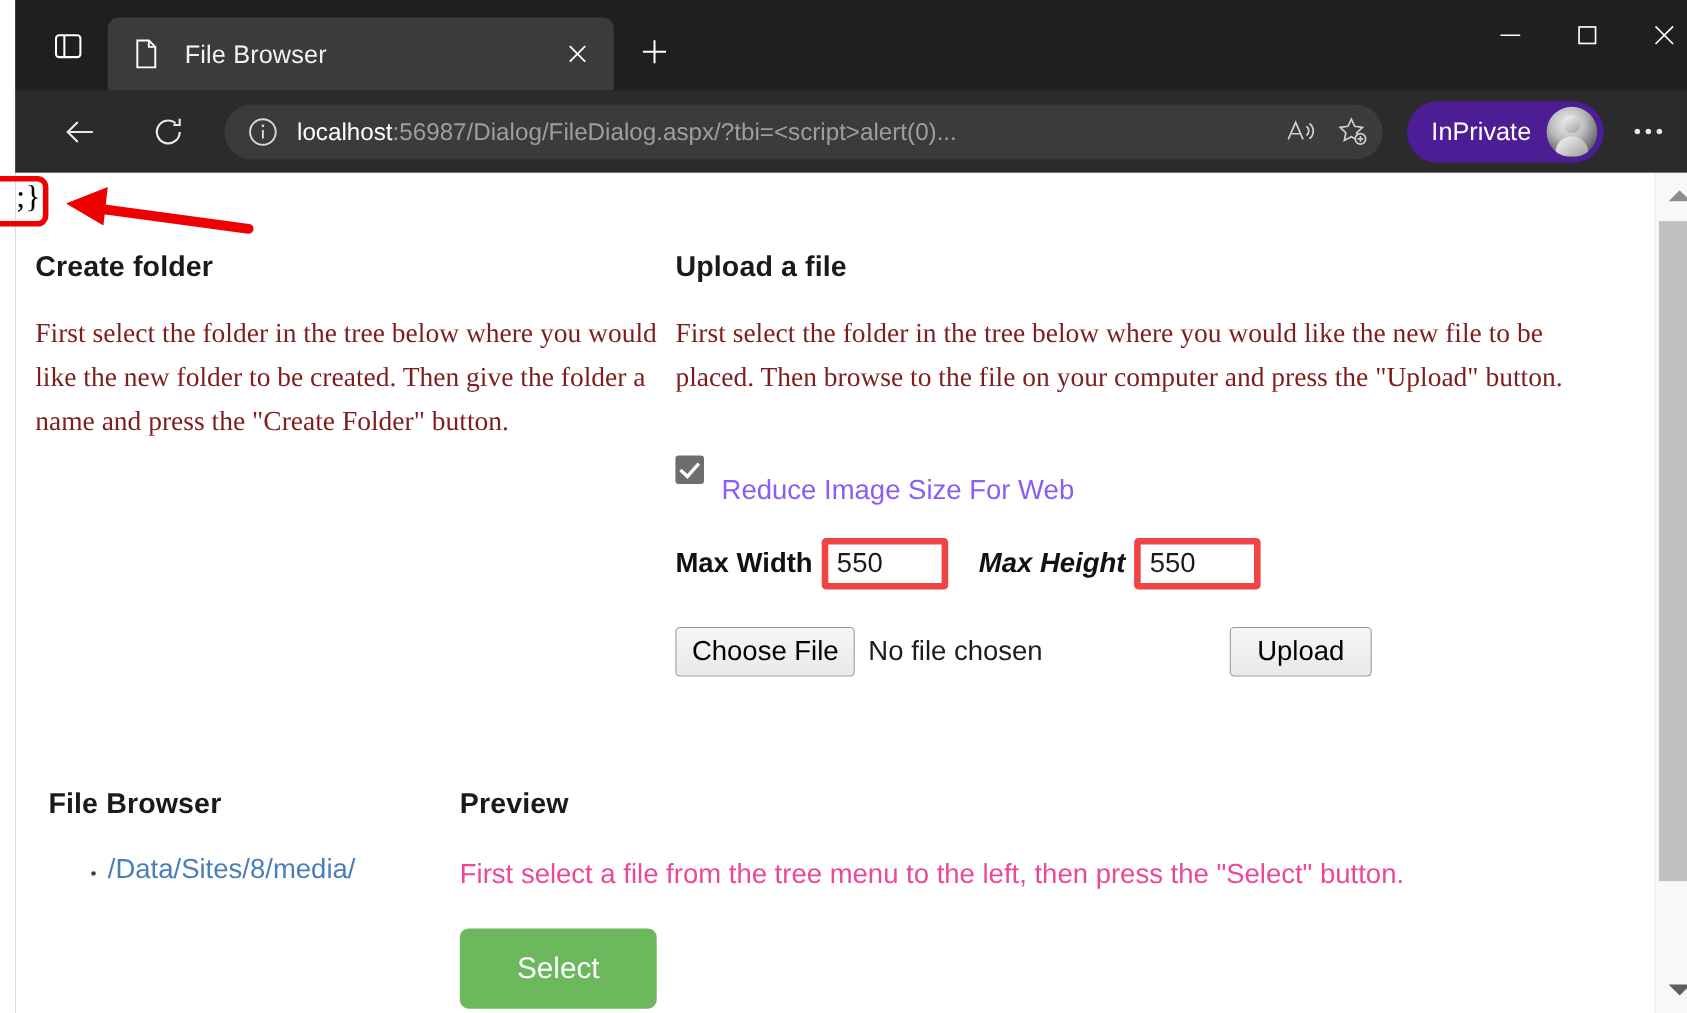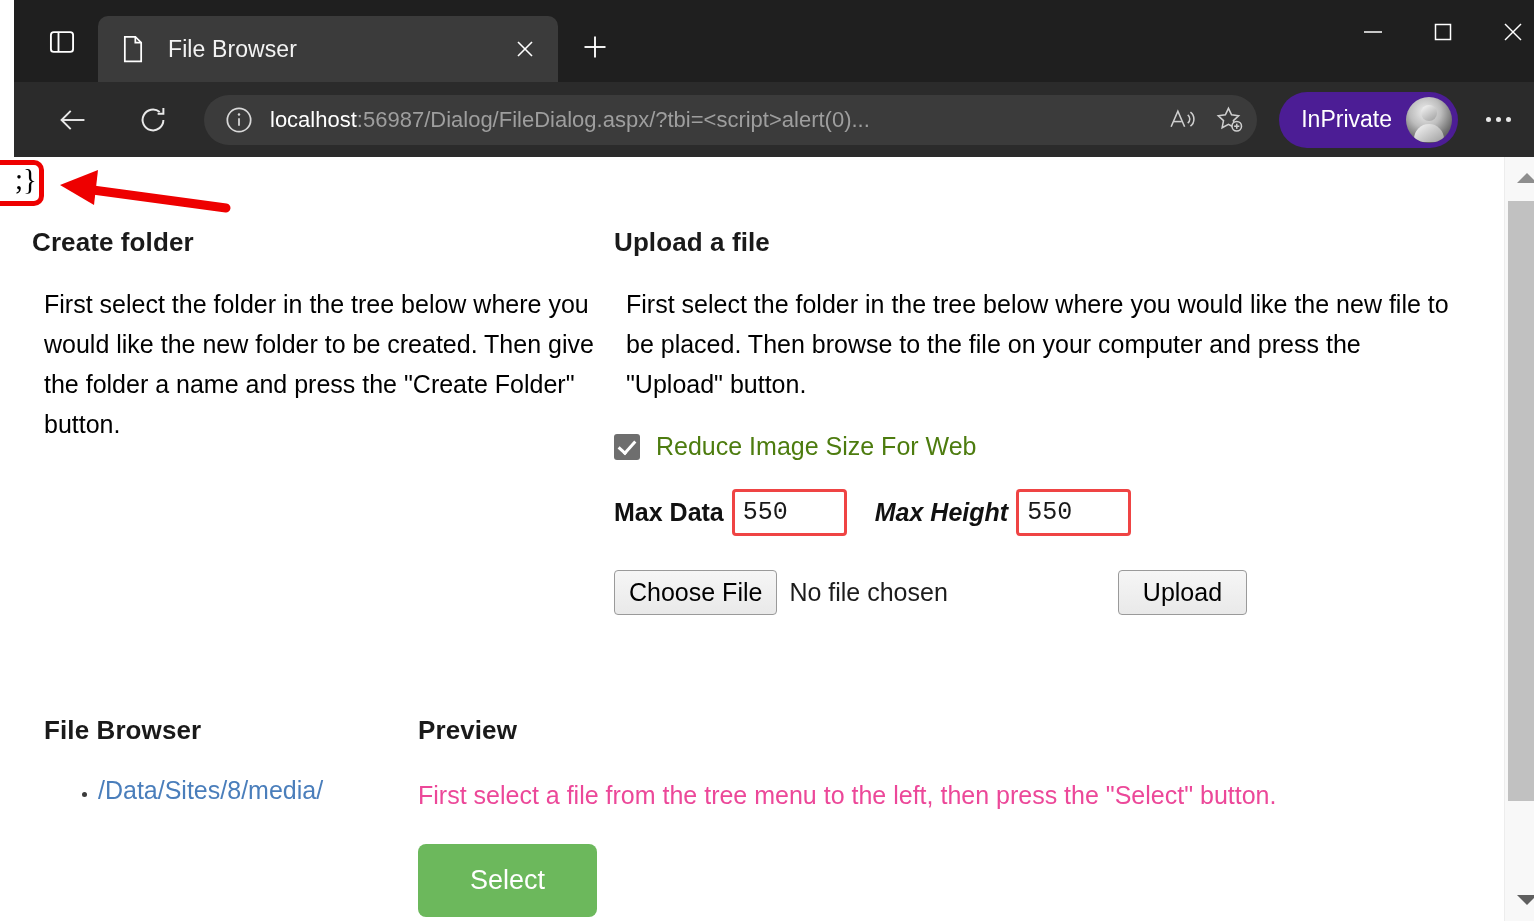--- a/index.html
+++ b/index.html
@@ -250,24 +250,25 @@
   .col-right { flex: 1; padding-right: 30px; box-sizing: border-box; }
 
   h3.section-title {
     margin: 0 0 26px 0;
     font-size: 26px;
     font-weight: bold;
     color: #1a1a1a;
     letter-spacing: .1px;
   }
   p.section-text {
-    margin: 12px;
+    margin: 0;
     font-size: 25px;
     line-height: 40px;
-    color: #000000;
+    color: #7f1d1d;
+    font-family: Liberation Serif, serif;
   }
 
   
   .check-row {
     display: flex;
     align-items: center;
     margin-top: 28px;
   }
   .cbx {
     width: 26px; height: 26px;
@@ -282,42 +283,43 @@
     content: "";
     position: absolute;
     left: 8px; top: 3px;
     width: 7px; height: 14px;
     border: solid #ffffff;
     border-width: 0 3px 3px 0;
     transform: rotate(42deg);
   }
   .check-label {
     font-size: 25px;
-    color: #4d7c0f;
+    color: #8b5cf6;
+    margin-top: 40px;
   }
 
   .dims-row {
     display: flex;
     align-items: center;
     margin-top: 28px;
   }
   .dims-row label {
     font-size: 25px;
     font-weight: bold;
     color: #111;
     white-space: nowrap;
   }
   .num-input {
     width: 115px;
     height: 47px;
     margin-left: 8px;
-    border: 3px solid #ef4444;
+    border: 6px solid #ef4444;
     border-radius: 4px;
     font-size: 25px;
-    font-family: Liberation Mono, monospace;
+    font-family: Liberation Sans, sans-serif;
     color: #1a1a1a;
     padding: 0 8px;
     box-sizing: border-box;
     background: #fff;
   }
   #max-height-label { margin-left: 28px; font-style: italic; }
 
   .upload-row {
     display: flex;
     align-items: center;
@@ -589,21 +591,21 @@
           <div class="col-right">
             <h3 class="section-title">Upload a file</h3>
             <p class="section-text">First select the folder in the tree below where you would like the new file to be placed. Then browse to the file on your computer and press the "Upload" button.</p>
 
             <div class="check-row">
               <span class="cbx"></span>
               <span class="check-label">Reduce Image Size For Web</span>
             </div>
 
             <div class="dims-row">
-              <label>Max Data</label>
+              <label>Max Width</label>
               <input class="num-input" type="text" value="550" style="">
               <label id="max-height-label">Max Height</label>
               <input class="num-input" type="text" value="550" style="">
             </div>
 
             <div class="upload-row">
               <span class="file-input">
                 <button class="choose-file-btn">Choose File</button>
                 <span class="no-file-text">No file chosen</span>
               </span>

